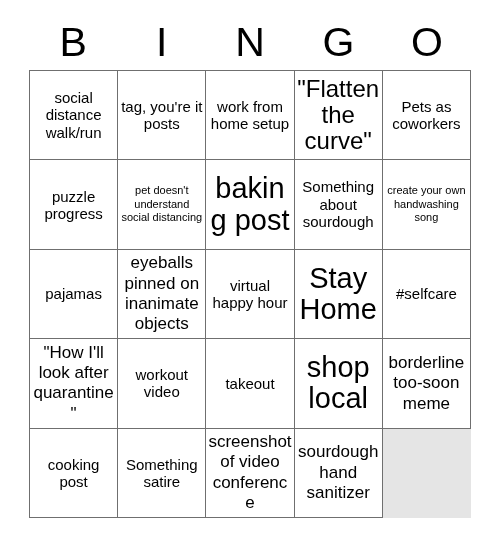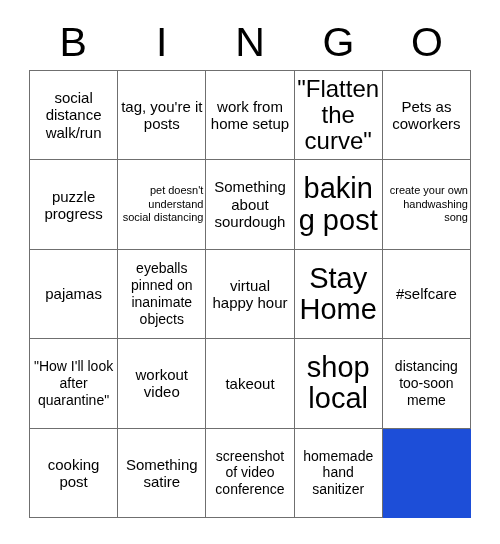--- a/index.html
+++ b/index.html
@@ -45,21 +45,21 @@
     left: 29px;
     top: 70px;
     width: 442px;
     height: 448px;
     display: grid;
     grid-template-columns: repeat(5, 1fr);
     grid-template-rows: repeat(5, 1fr);
     border-top: 1px solid #6f6f6f;
     border-left: 1px solid #6f6f6f;
     box-sizing: border-box;
-    background: #1d4ed8;
+    background: #e5e5e5;
   }
   .cell {
     border-right: 1px solid #6f6f6f;
     border-bottom: 1px solid #6f6f6f;
     box-sizing: border-box;
     display: flex;
     align-items: center;
     justify-content: center;
     text-align: center;
     padding: 1px 2px;
@@ -67,22 +67,22 @@
     background: #ffffff;
   }
   .cell > span {
     display: block;
     width: 100%;
     line-height: 1.12;
     word-wrap: break-word;
     hyphens: none;
   }
   
-  .fs-xs  > span { font-size: 11px; line-height: 1.22; text-align: right; }
-  .fs-s   > span { font-size: 14px; line-height: 1.2; }
+  .fs-xs  > span { font-size: 11px; line-height: 1.22; }
+  .fs-s   > span { font-size: 17px; line-height: 1.2; }
   .fs-m   > span { font-size: 15px; line-height: 1.18; }
   .fs-l   > span { font-size: 15px; line-height: 1.14; }
   .fs-xl  > span { font-size: 24px; line-height: 1.1; }
   .fs-xxl > span { font-size: 29px; line-height: 1.08; }
 </style>
 </head>
 <body>
 
 <div id="card">
 
@@ -111,25 +111,25 @@
     <div class="cell fs-m">
         <span>Pets as coworkers</span>
       </div>
 
     <div class="cell fs-l">
         <span>puzzle progress</span>
       </div>
     <div class="cell fs-xs">
         <span>pet doesn't understand social distancing</span>
       </div>
+    <div class="cell fs-xxl">
+        <span>baking post</span>
+      </div>
     <div class="cell fs-m">
         <span>Something about sourdough</span>
-      </div>
-    <div class="cell fs-xxl">
-        <span>baking post</span>
       </div>
     <div class="cell fs-xs">
         <span>create your own handwashing song</span>
       </div>
 
     <div class="cell fs-l">
         <span>pajamas</span>
       </div>
     <div class="cell fs-s">
         <span>eyeballs pinned on inanimate objects</span>
@@ -151,29 +151,29 @@
         <span>workout video</span>
       </div>
     <div class="cell fs-l">
         <span>takeout</span>
       </div>
     <div class="cell fs-xxl">
         <span>shop local</span>
       </div>
 
     <div class="cell fs-s">
-        <span>distancing too-soon meme</span>
+        <span>borderline too-soon meme</span>
       </div>
     <div class="cell fs-l">
         <span>cooking post</span>
       </div>
     <div class="cell fs-l">
         <span>Something satire</span>
       </div>
     <div class="cell fs-s">
         <span>screenshot of video conference</span>
       </div>
     <div class="cell fs-s">
-        <span>homemade hand sanitizer</span>
+        <span>sourdough hand sanitizer</span>
       </div>
 
   </div>
 </div>
 
 </body></html>

